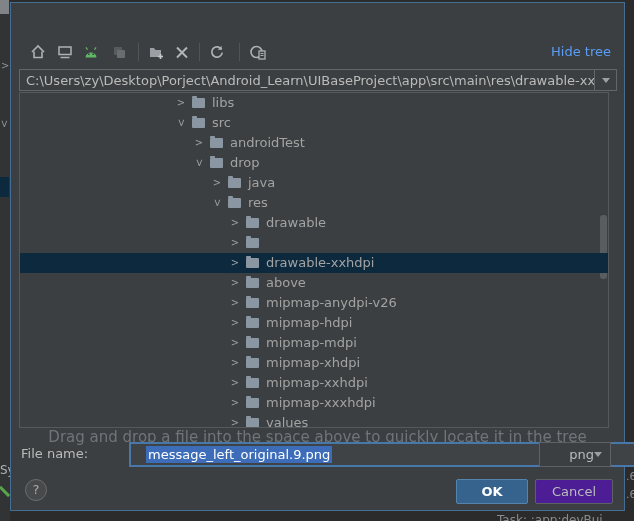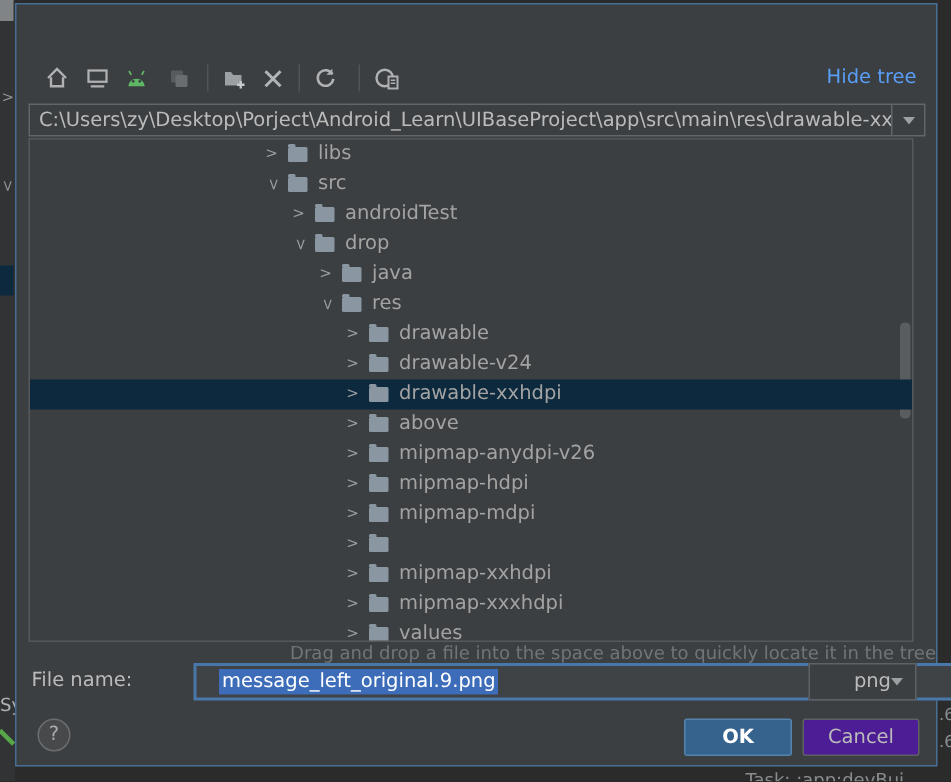--- a/index.html
+++ b/index.html
@@ -57,22 +57,22 @@
   .row .chv.open { transform:rotate(90deg); }
   .folder { position:relative; display:inline-block; width:13px; height:10px;
             background:#8a97a3; border-radius:1px; margin:0 7px 0 5px; }
   .folder::before { content:""; position:absolute; top:-2px; left:0; width:5px; height:2px;
                     background:#8a97a3; border-radius:1px 1px 0 0; }
   .row .lbl { color:#a3a3a3; }
   #tree-scrollbar { position:absolute; right:1px; top:122px; width:7px; height:64px;
                     background:#71767a; opacity:.55; border-radius:3px; }
 
   
-  #tree-hint { position:absolute; left:0; top:425px; width:100%; text-align:right;
-               font-size:12px; color:#70757a; }
+  #tree-hint { position:absolute; left:0; top:425px; width:100%; text-align:center;
+               font-size:15px; color:#70757a; }
 
   
   #file-name-label { position:absolute; left:10px; top:443px; color:#bbbbbb; }
   #file-name-input {
     position:absolute; left:75px; top:439px; width:522px; height:25px;
     background:#3f4345; border:2px solid #4878aa; display:flex; align-items:center;
     padding-left:15px;
     margin-left:43px;
   }
   #file-name-selection { background:#3d6db8; color:#ffffff; padding:1px 2px; }
@@ -216,21 +216,20 @@
           <span class="lbl">res</span>
         </div>
         <div class="row" style="padding-left: 209px;">
           <span class="chv">&gt;</span>
           <span class="folder"></span>
           <span class="lbl">drawable</span>
         </div>
         <div class="row" style="padding-left: 209px;">
           <span class="chv">&gt;</span>
           <span class="folder"></span>
-          <span class="lbl">drawable-v24</span>
         </div>
         <div class="row selected" style="padding-left: 209px;">
           <span class="chv">&gt;</span>
           <span class="folder"></span>
           <span class="lbl">drawable-xxhdpi</span>
         </div>
         <div class="row" style="padding-left: 209px;">
           <span class="chv">&gt;</span>
           <span class="folder"></span>
           <span class="lbl">above</span>
@@ -246,20 +245,21 @@
           <span class="lbl">mipmap-hdpi</span>
         </div>
         <div class="row" style="padding-left: 209px;">
           <span class="chv">&gt;</span>
           <span class="folder"></span>
           <span class="lbl">mipmap-mdpi</span>
         </div>
         <div class="row" style="padding-left: 209px;">
           <span class="chv">&gt;</span>
           <span class="folder"></span>
+          <span class="lbl">mipmap-xhdpi</span>
         </div>
         <div class="row" style="padding-left: 209px;">
           <span class="chv">&gt;</span>
           <span class="folder"></span>
           <span class="lbl">mipmap-xxhdpi</span>
         </div>
         <div class="row" style="padding-left: 209px;">
           <span class="chv">&gt;</span>
           <span class="folder"></span>
           <span class="lbl">mipmap-xxxhdpi</span>

